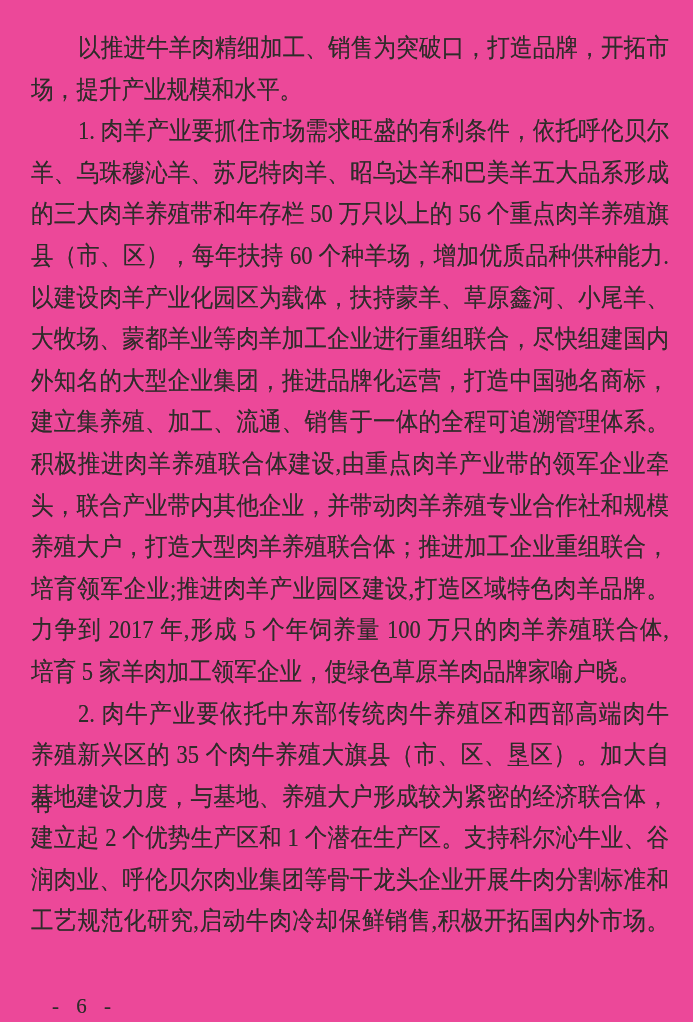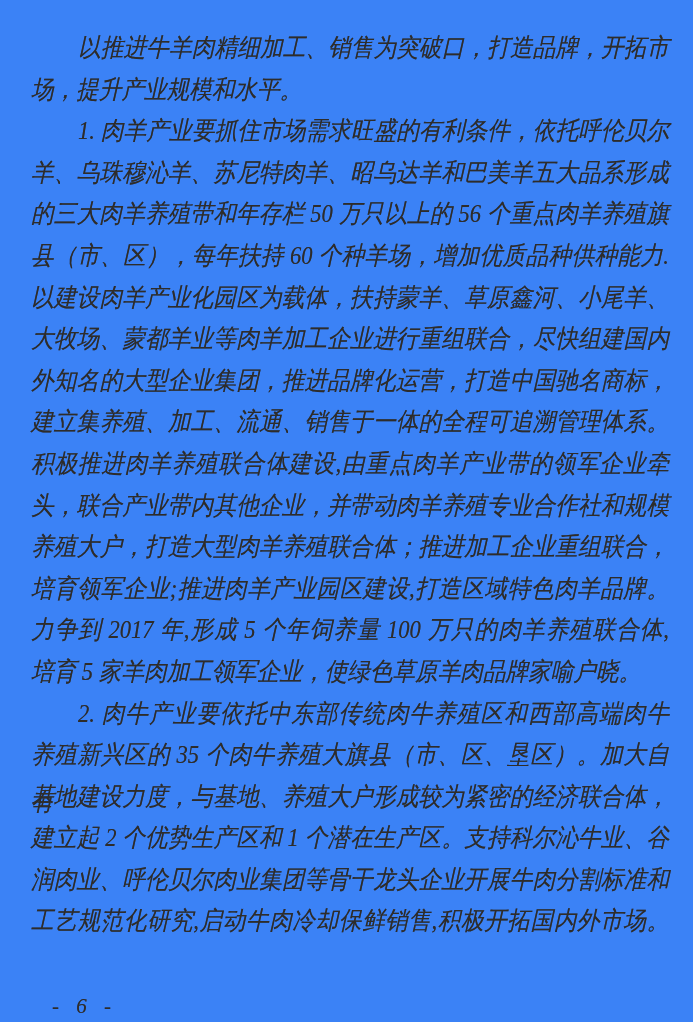--- a/index.html
+++ b/index.html
@@ -45,21 +45,21 @@
     font-size: 21px;
     letter-spacing: 6px;
     color: #2e2c2a;
     text-shadow: 0 0 0.6px rgba(46,44,42,0.5);
     font-family: "Liberation Serif", "DejaVu Serif", serif;
   }
 </style>
 </head>
 <body>
 
-<div class="page" style="background: #3b82f6; font-style: italic;">
+<div class="page" style="background: #ec4899;">
   <div class="text-block">
       <div class="line full indent" style="color: rgb(46, 44, 42);">以推进牛羊肉精细加工、销售为突破口，打造品牌，开拓市</div>
       <div class="line" style="color: rgb(46, 44, 42);">场，提升产业规模和水平。</div>
       <div class="line full indent" style="color: rgb(46, 44, 42);">1. 肉羊产业要抓住市场需求旺盛的有利条件，依托呼伦贝尔</div>
       <div class="line full" style="color: rgb(46, 44, 42);">羊、乌珠穆沁羊、苏尼特肉羊、昭乌达羊和巴美羊五大品系形成</div>
       <div class="line full" style="color: rgb(46, 44, 42);">的三大肉羊养殖带和年存栏 50 万只以上的 56 个重点肉羊养殖旗</div>
       <div class="line full" style="color: rgb(46, 44, 42);">县（市、区），每年扶持 60 个种羊场，增加优质品种供种能力.</div>
       <div class="line full" style="color: rgb(46, 44, 42);">以建设肉羊产业化园区为载体，扶持蒙羊、草原鑫河、小尾羊、</div>
       <div class="line full" style="color: rgb(46, 44, 42);">大牧场、蒙都羊业等肉羊加工企业进行重组联合，尽快组建国内</div>
       <div class="line full" style="color: rgb(46, 44, 42);">外知名的大型企业集团，推进品牌化运营，打造中国驰名商标，</div>

